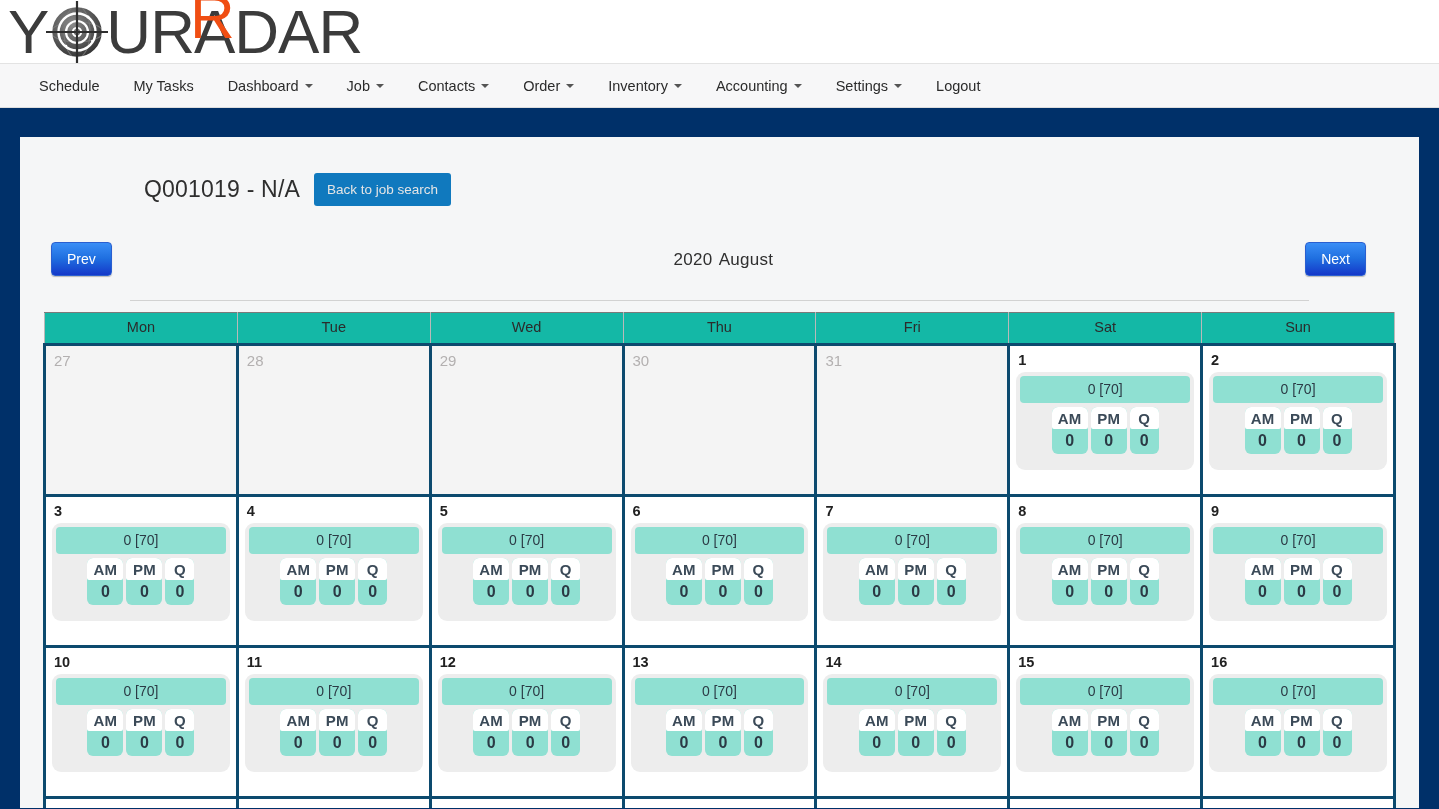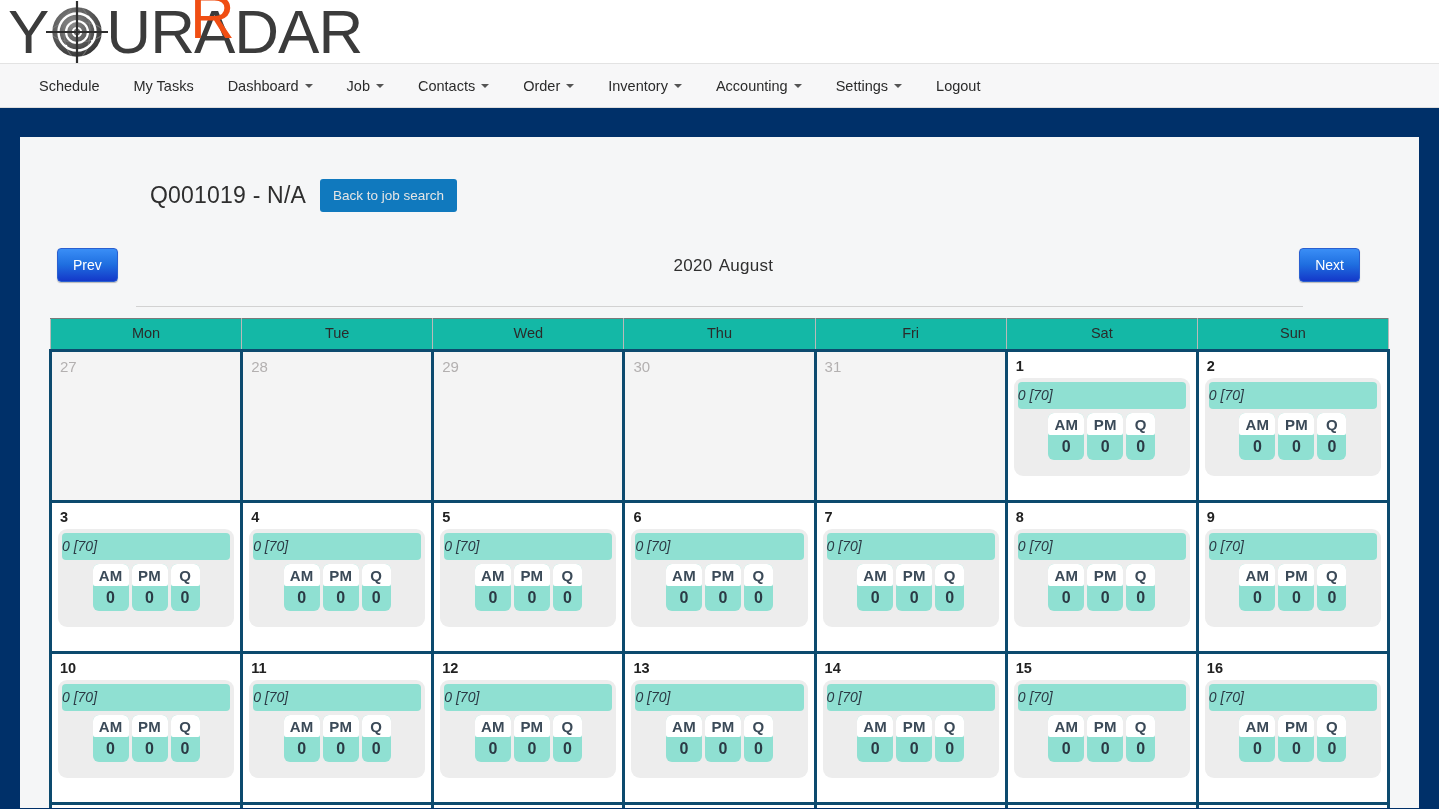--- a/index.html
+++ b/index.html
@@ -83,21 +83,21 @@
   
   .navy-band {
     background: #003069;
     padding: 29px 20px 0 20px;
     height: calc(809px - 64px - 45px);
   }
   .content-card {
     background: #f5f6f7;
     width: 100%;
     height: 100%;
-    padding: 16px;
+    padding: 10px;
     overflow: hidden;
   }
 
   
   .job-header {
     display: flex;
     align-items: center;
     gap: 14px;
     padding: 26px 0 0 114px;
   }
@@ -198,25 +198,24 @@
 
   
   .daybox {
     background: #ededed;
     border-radius: 9px;
     padding: 4px 4px 16px 4px;
   }
   .cap-bar {
     background: #8fe0d2;
     border-radius: 4px;
-    text-align: left;
+    text-align: center;
     font-size: 14px;
     color: #2b3a45;
     padding: 5px 0 6px 0;
-    font-style: italic;
   }
   .slots {
     display: flex;
     justify-content: center;
     gap: 3px;
     margin-top: 4px;
   }
   .slot {
     background: #8fe0d2;
     border-radius: 6px;

